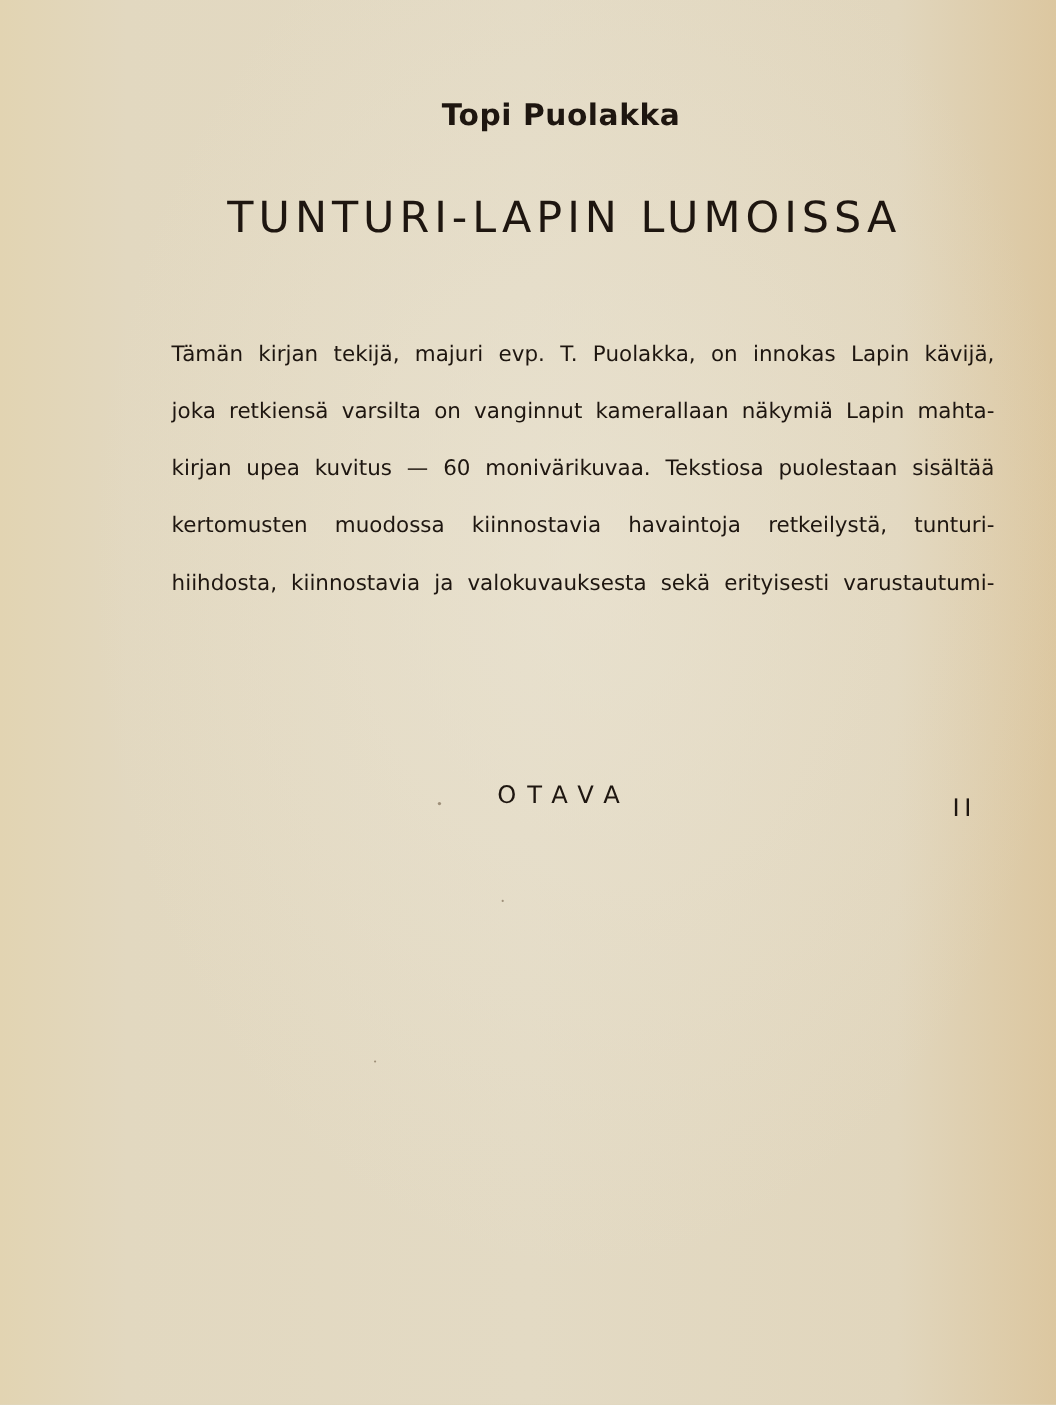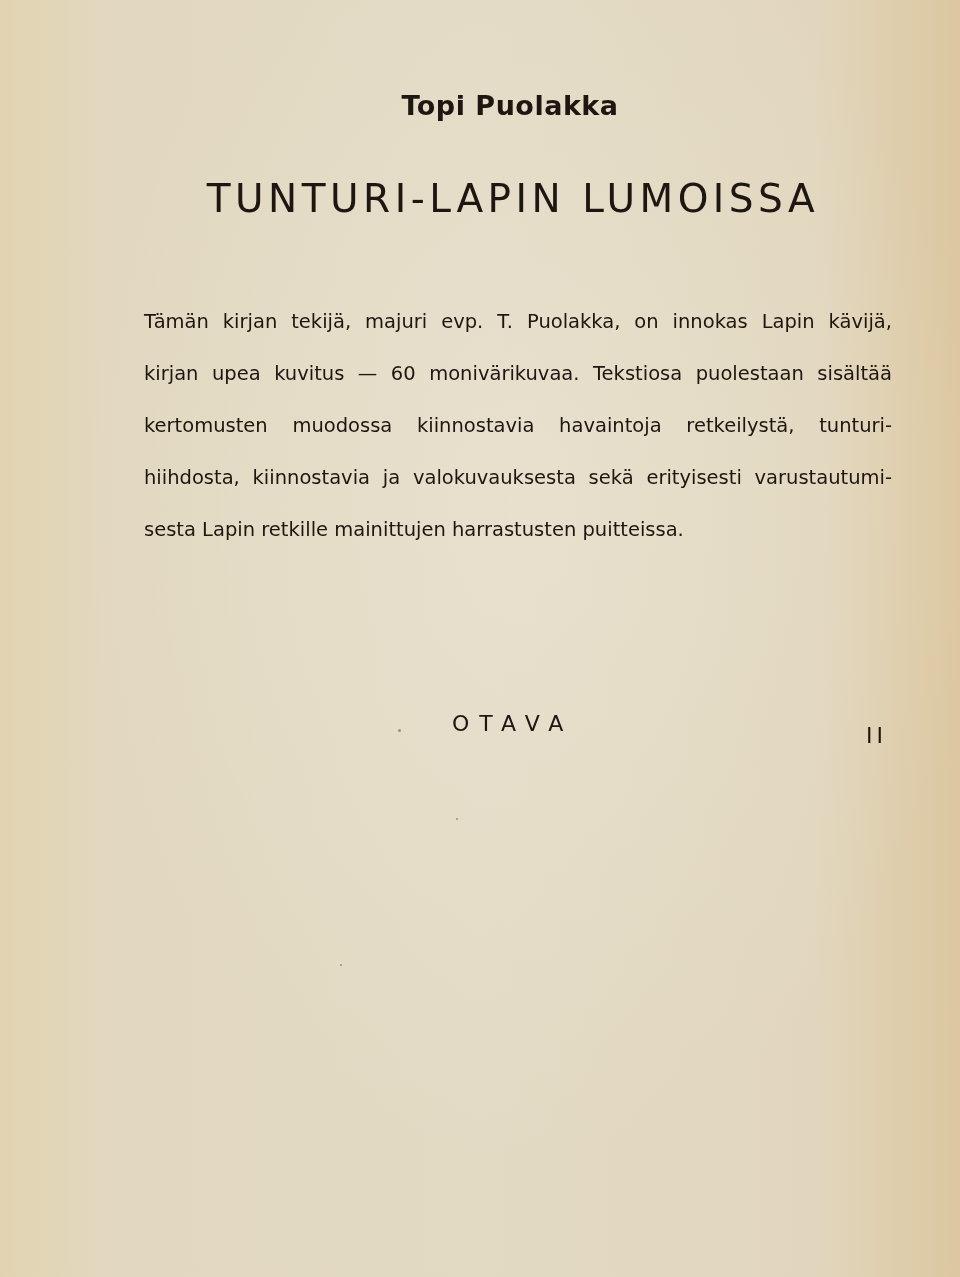--- a/index.html
+++ b/index.html
@@ -40,21 +40,21 @@
       width: 1026px;
       text-align: center;
       font-family: "DejaVu Sans", sans-serif;
       font-weight: normal;
       font-size: 39px;
       letter-spacing: 4.5px;
     }
     .body-text {
       position: absolute;
       top: 296px;
-      left: 144px;
+      left: 156px;
       width: 748px;
       font-family: "DejaVu Sans", sans-serif;
       font-size: 19.5px;
       line-height: 52px;
       text-align: justify;
       text-align-last: left;
     }
     .body-line {
       display: block;
       text-align: justify;
@@ -103,24 +103,24 @@
 <body>
 
 <div class="page">
 
   <div class="author">Topi Puolakka</div>
 
   <div class="title">TUNTURI-LAPIN LUMOISSA</div>
 
   <div class="body-text">
     <div class="body-line"><span style="word-spacing: 0px;">Tämän kirjan tekijä, majuri evp. T. Puolakka, on innokas Lapin kävijä,</span></div>
+    <div class="body-line"><span style="word-spacing: 0px;">joka retkiensä varsilta on vanginnut kamerallaan näkymiä Lapin mahta-</span></div>
     <div class="body-line"><span style="word-spacing: 0px; margin-top: 44px;">kirjan upea kuvitus — 60 monivärikuvaa. Tekstiosa puolestaan sisältää</span></div>
     <div class="body-line"><span style="word-spacing: 0px; margin-top: 22px;">kertomusten muodossa kiinnostavia havaintoja retkeilystä, tunturi-</span></div>
     <div class="body-line"><span style="word-spacing: 0px;">hiihdosta, kiinnostavia ja valokuvauksesta sekä erityisesti varustautumi-</span></div>
-    <div class="body-line last"><span>sesta Lapin retkille mainittujen harrastusten puitteissa.</span></div>
   </div>
 
   <div class="footer">
     <span class="publisher">OTAVA</span>
     <span class="volume">II</span>
   </div>
 
   <div class="speck" style="left:398px; top:729px;"></div>
   <div class="speck" style="left:456px; top:818px; width:2px; height:2px;"></div>
   <div class="speck" style="left:340px; top:964px; width:2px; height:2px;"></div>

